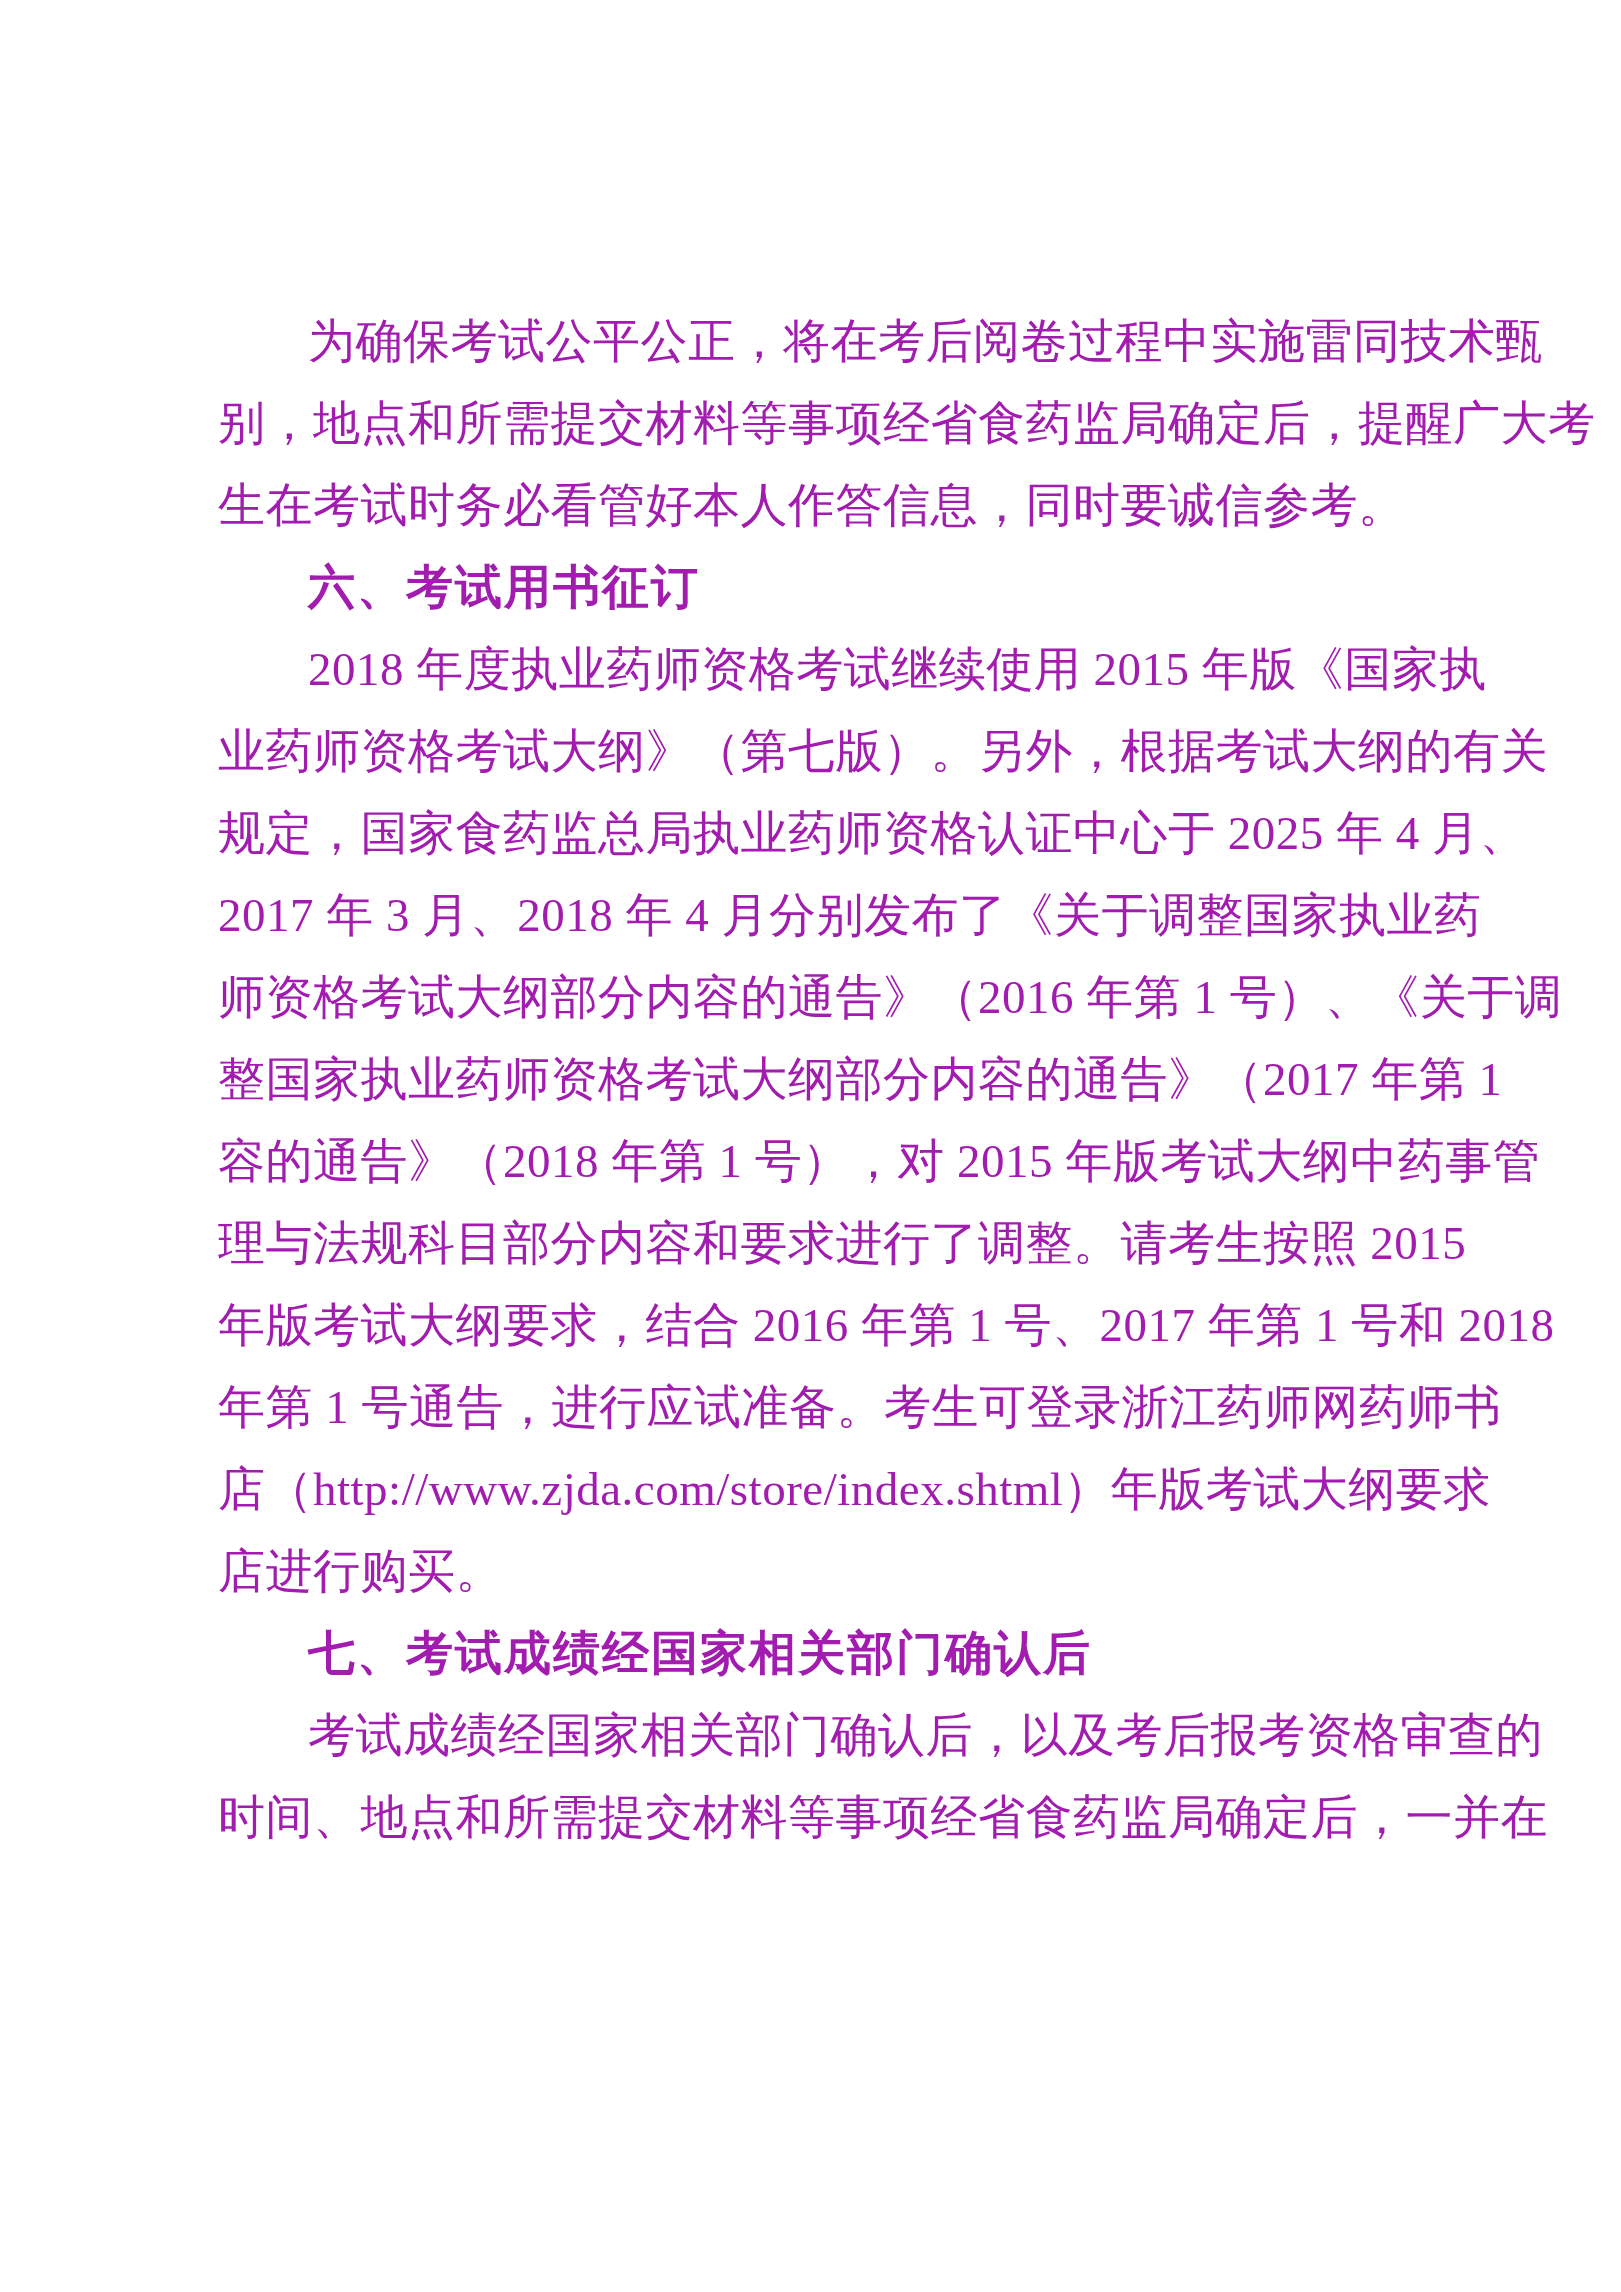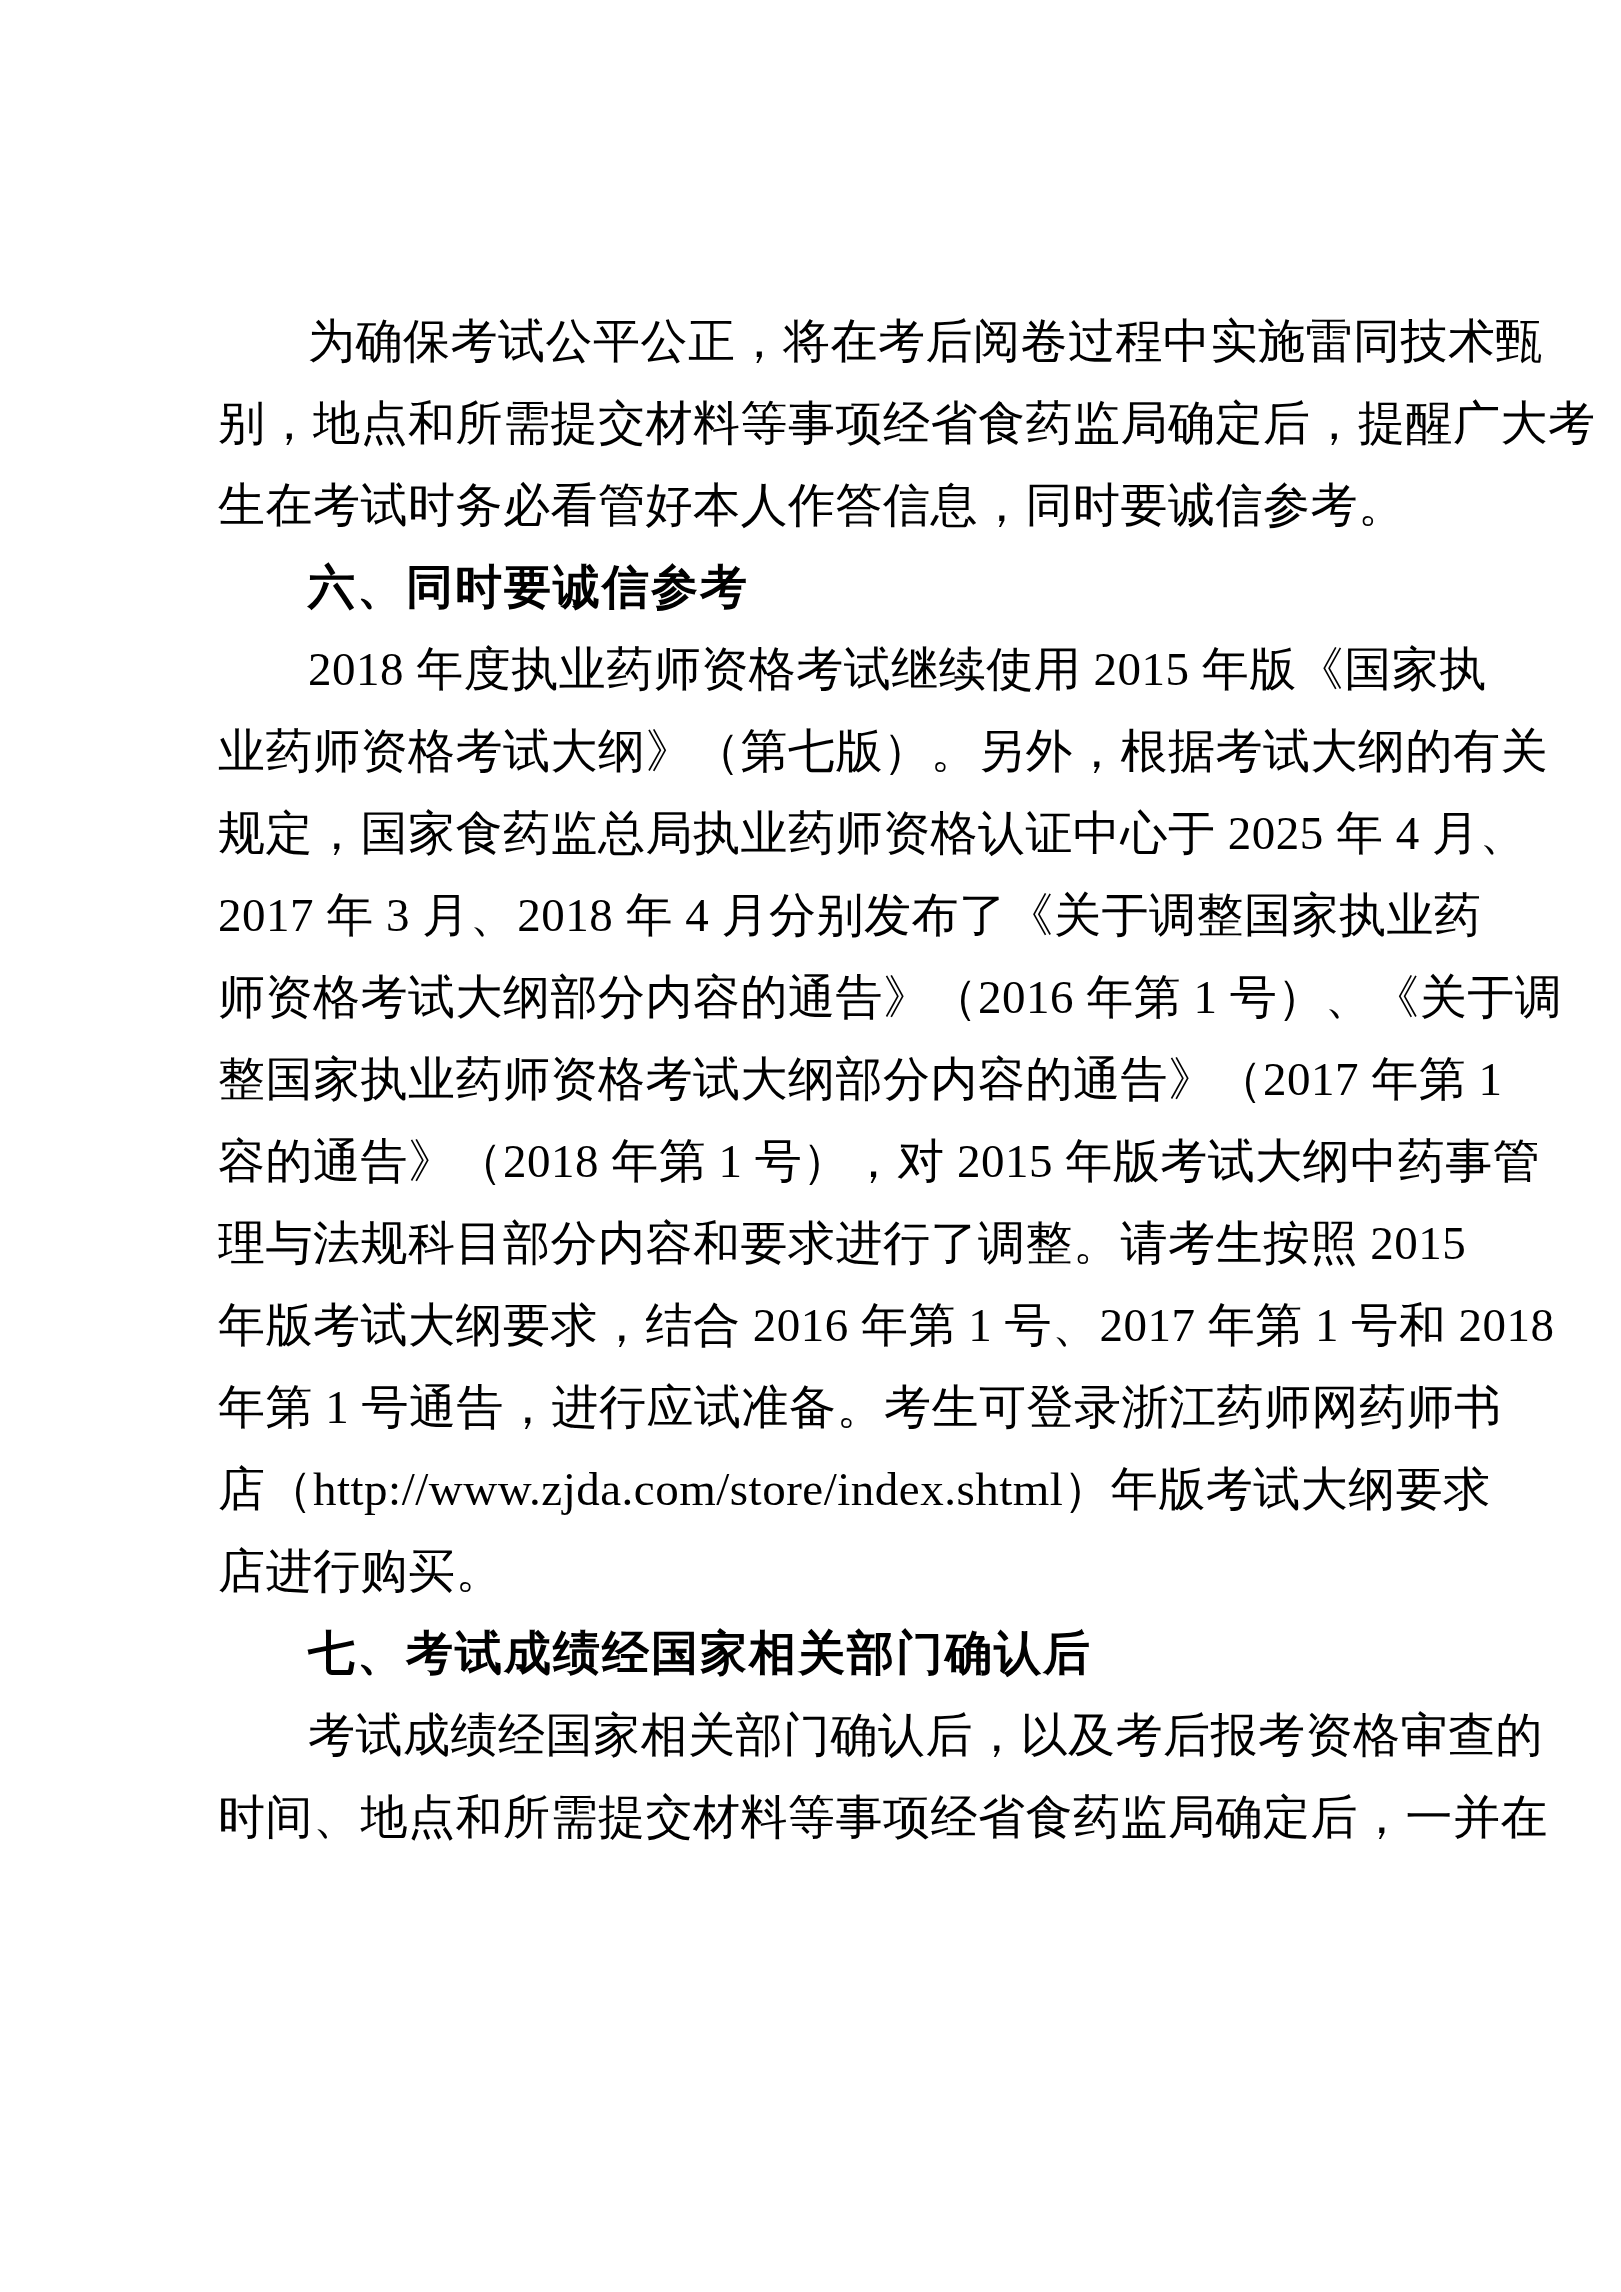--- a/index.html
+++ b/index.html
@@ -8,21 +8,21 @@
     background: #888888;
   }
   .page {
     position: relative;
     width: 1621px;
     height: 2293px;
     margin: 0 auto;
     background: #ffffff;
     overflow: hidden;
     font-family: "Liberation Serif", "DejaVu Serif", serif;
-    color: #000000;
+    color: #a21caf;
   }
   .content {
     position: absolute;
     left: 218px;
     top: 300px;
     width: 1215px;
   }
   .line {
     height: 82px;
     line-height: 82px;
@@ -52,21 +52,21 @@
 </style>
 </head>
 <body>
 
 <div class="page">
   <div class="content">
 
   <div class="line indent">为确保考试公平公正，将在考后阅卷过程中实施雷同技术甄</div>
       <div class="line">别，地点和所需提交材料等事项经省食药监局确定后，提醒广大考</div>
       <div class="line final">生在考试时务必看管好本人作答信息，同时要诚信参考。</div>
-      <div class="line heading indent final">六、同时要诚信参考</div>
+      <div class="line heading indent final">六、考试用书征订</div>
       <div class="line indent">2018 年度执业药师资格考试继续使用 2015 年版《国家执</div>
       <div class="line">业药师资格考试大纲》（第七版）。另外，根据考试大纲的有关</div>
       <div class="line">规定，国家食药监总局执业药师资格认证中心于 2025 年 4 月、</div>
       <div class="line">2017 年 3 月、2018 年 4 月分别发布了《关于调整国家执业药</div>
       <div class="line">师资格考试大纲部分内容的通告》（2016 年第 1 号）、《关于调</div>
       <div class="line">整国家执业药师资格考试大纲部分内容的通告》（2017 年第 1</div>
       <div class="line">容的通告》（2018 年第 1 号），对 2015 年版考试大纲中药事管</div>
       <div class="line">理与法规科目部分内容和要求进行了调整。请考生按照 2015</div>
       <div class="line">年版考试大纲要求，结合 2016 年第 1 号、2017 年第 1 号和 2018</div>
       <div class="line">年第 1 号通告，进行应试准备。考生可登录浙江药师网药师书</div>

